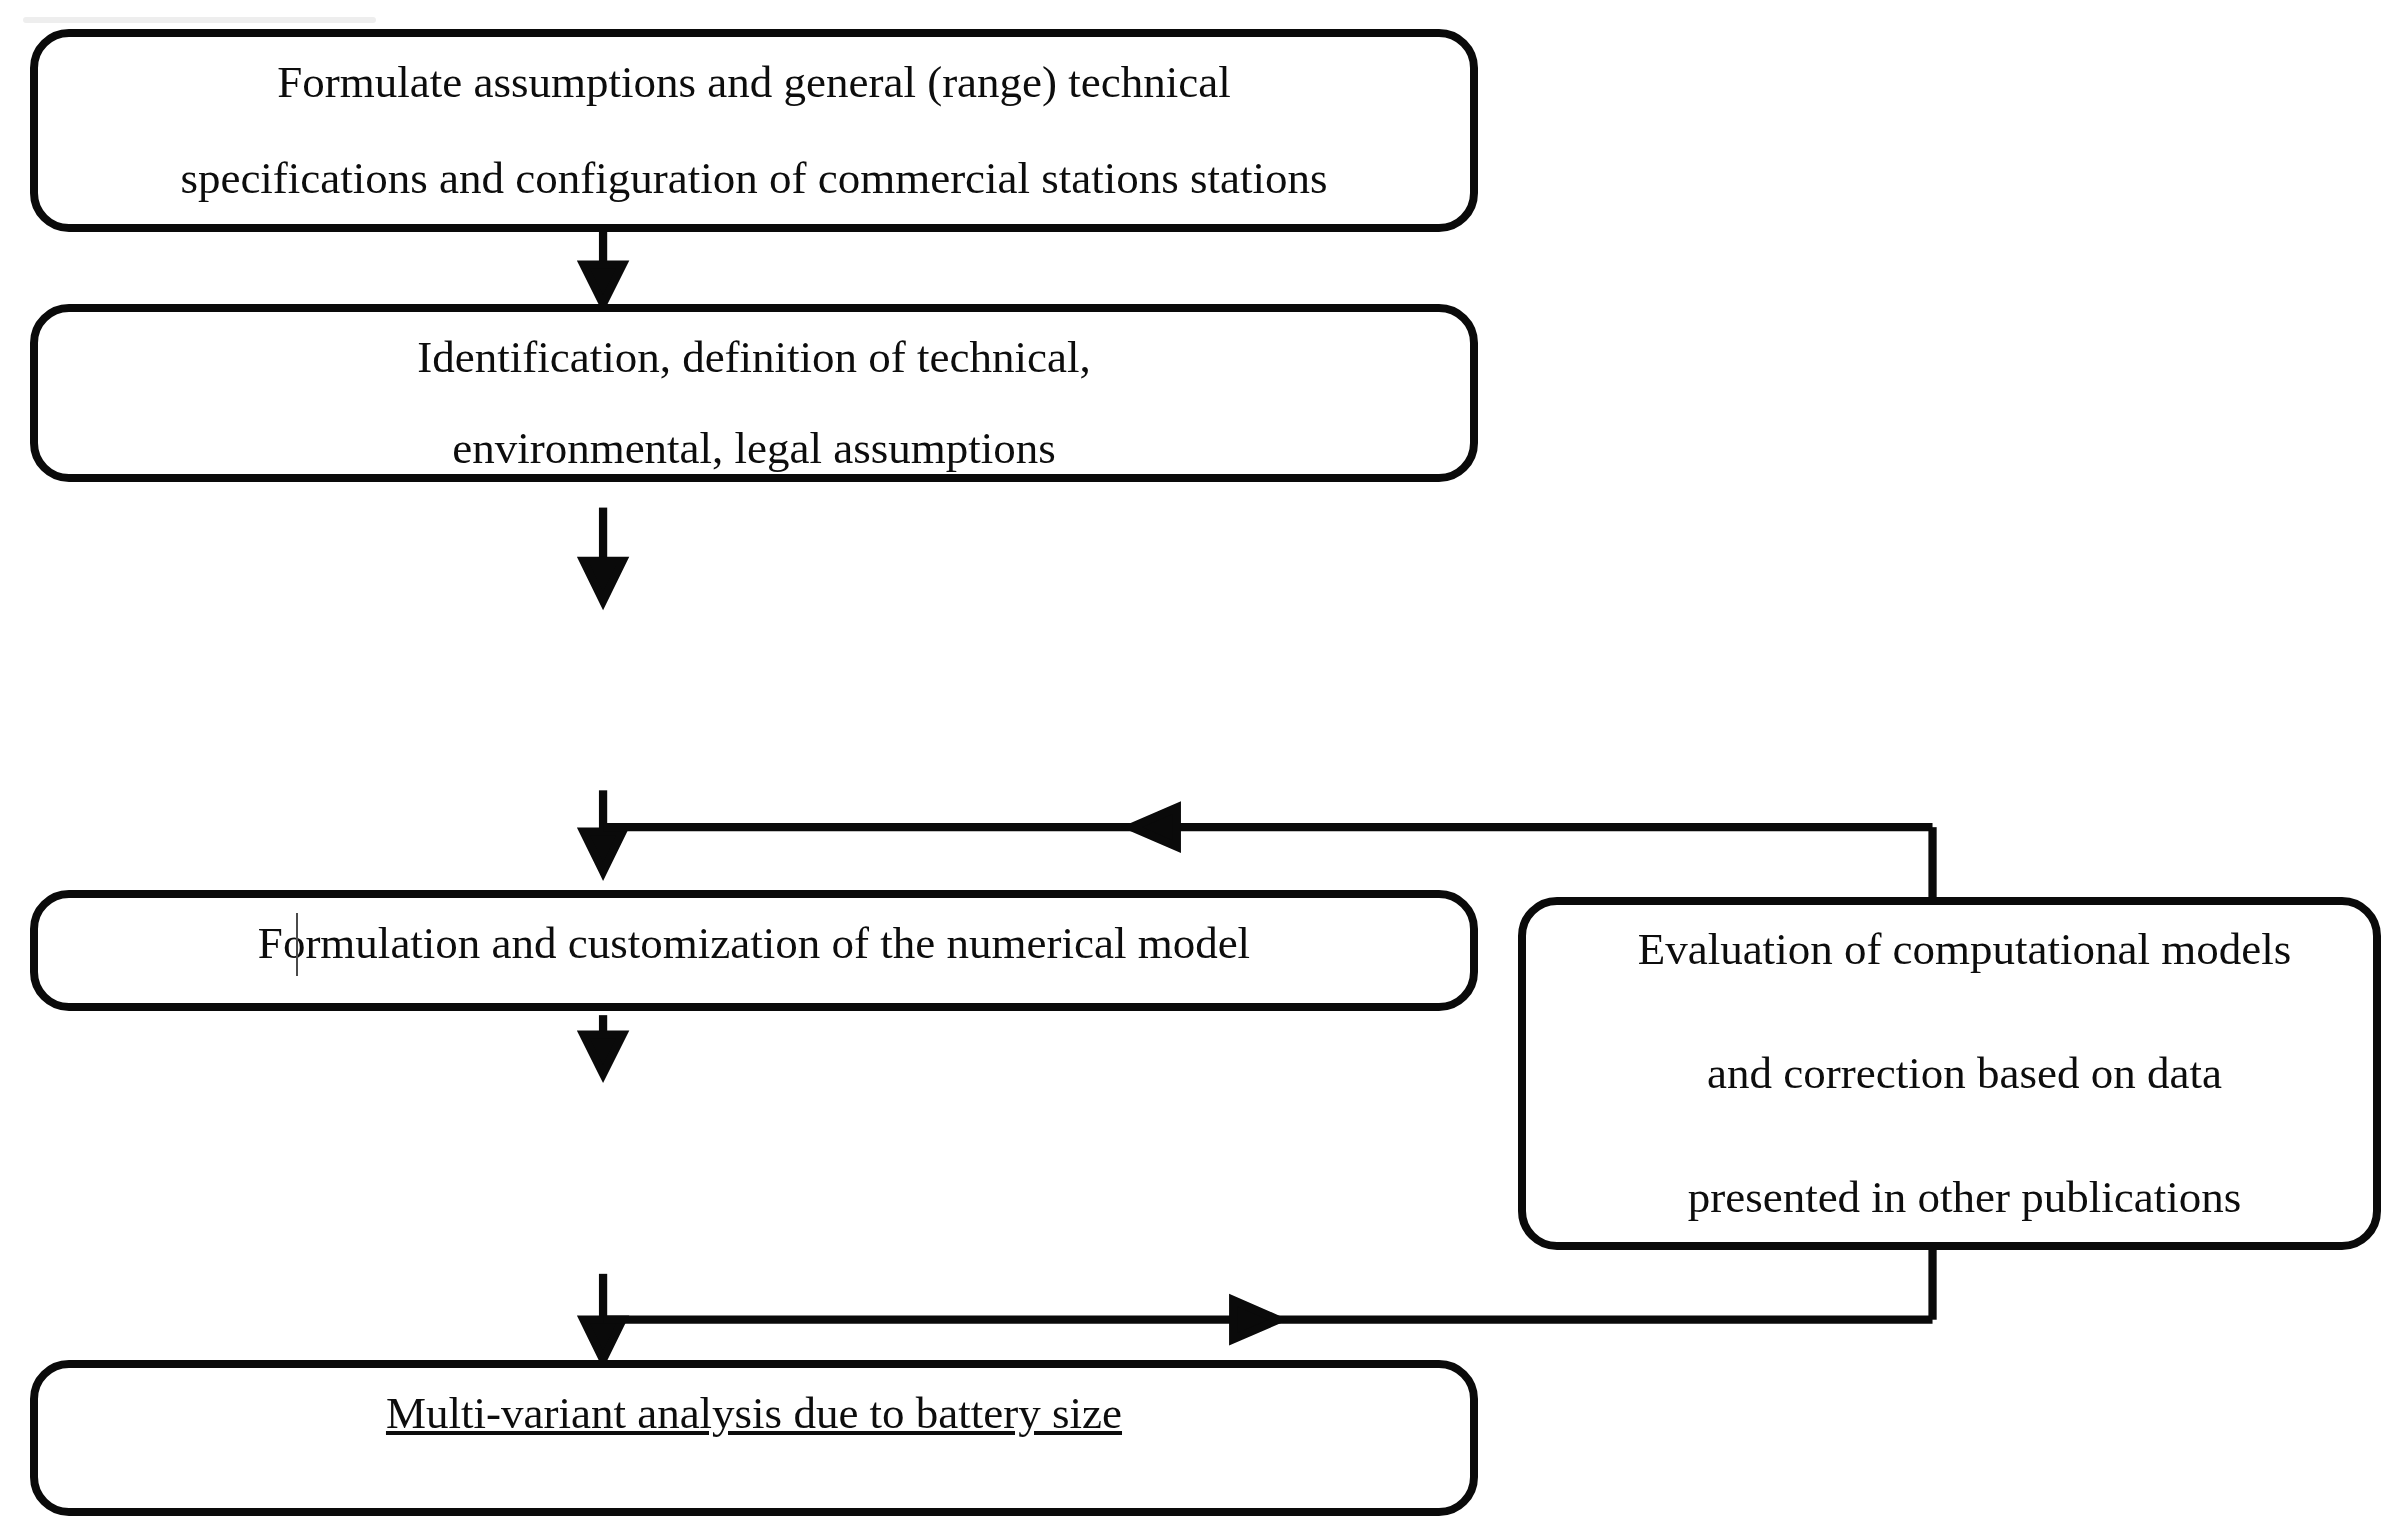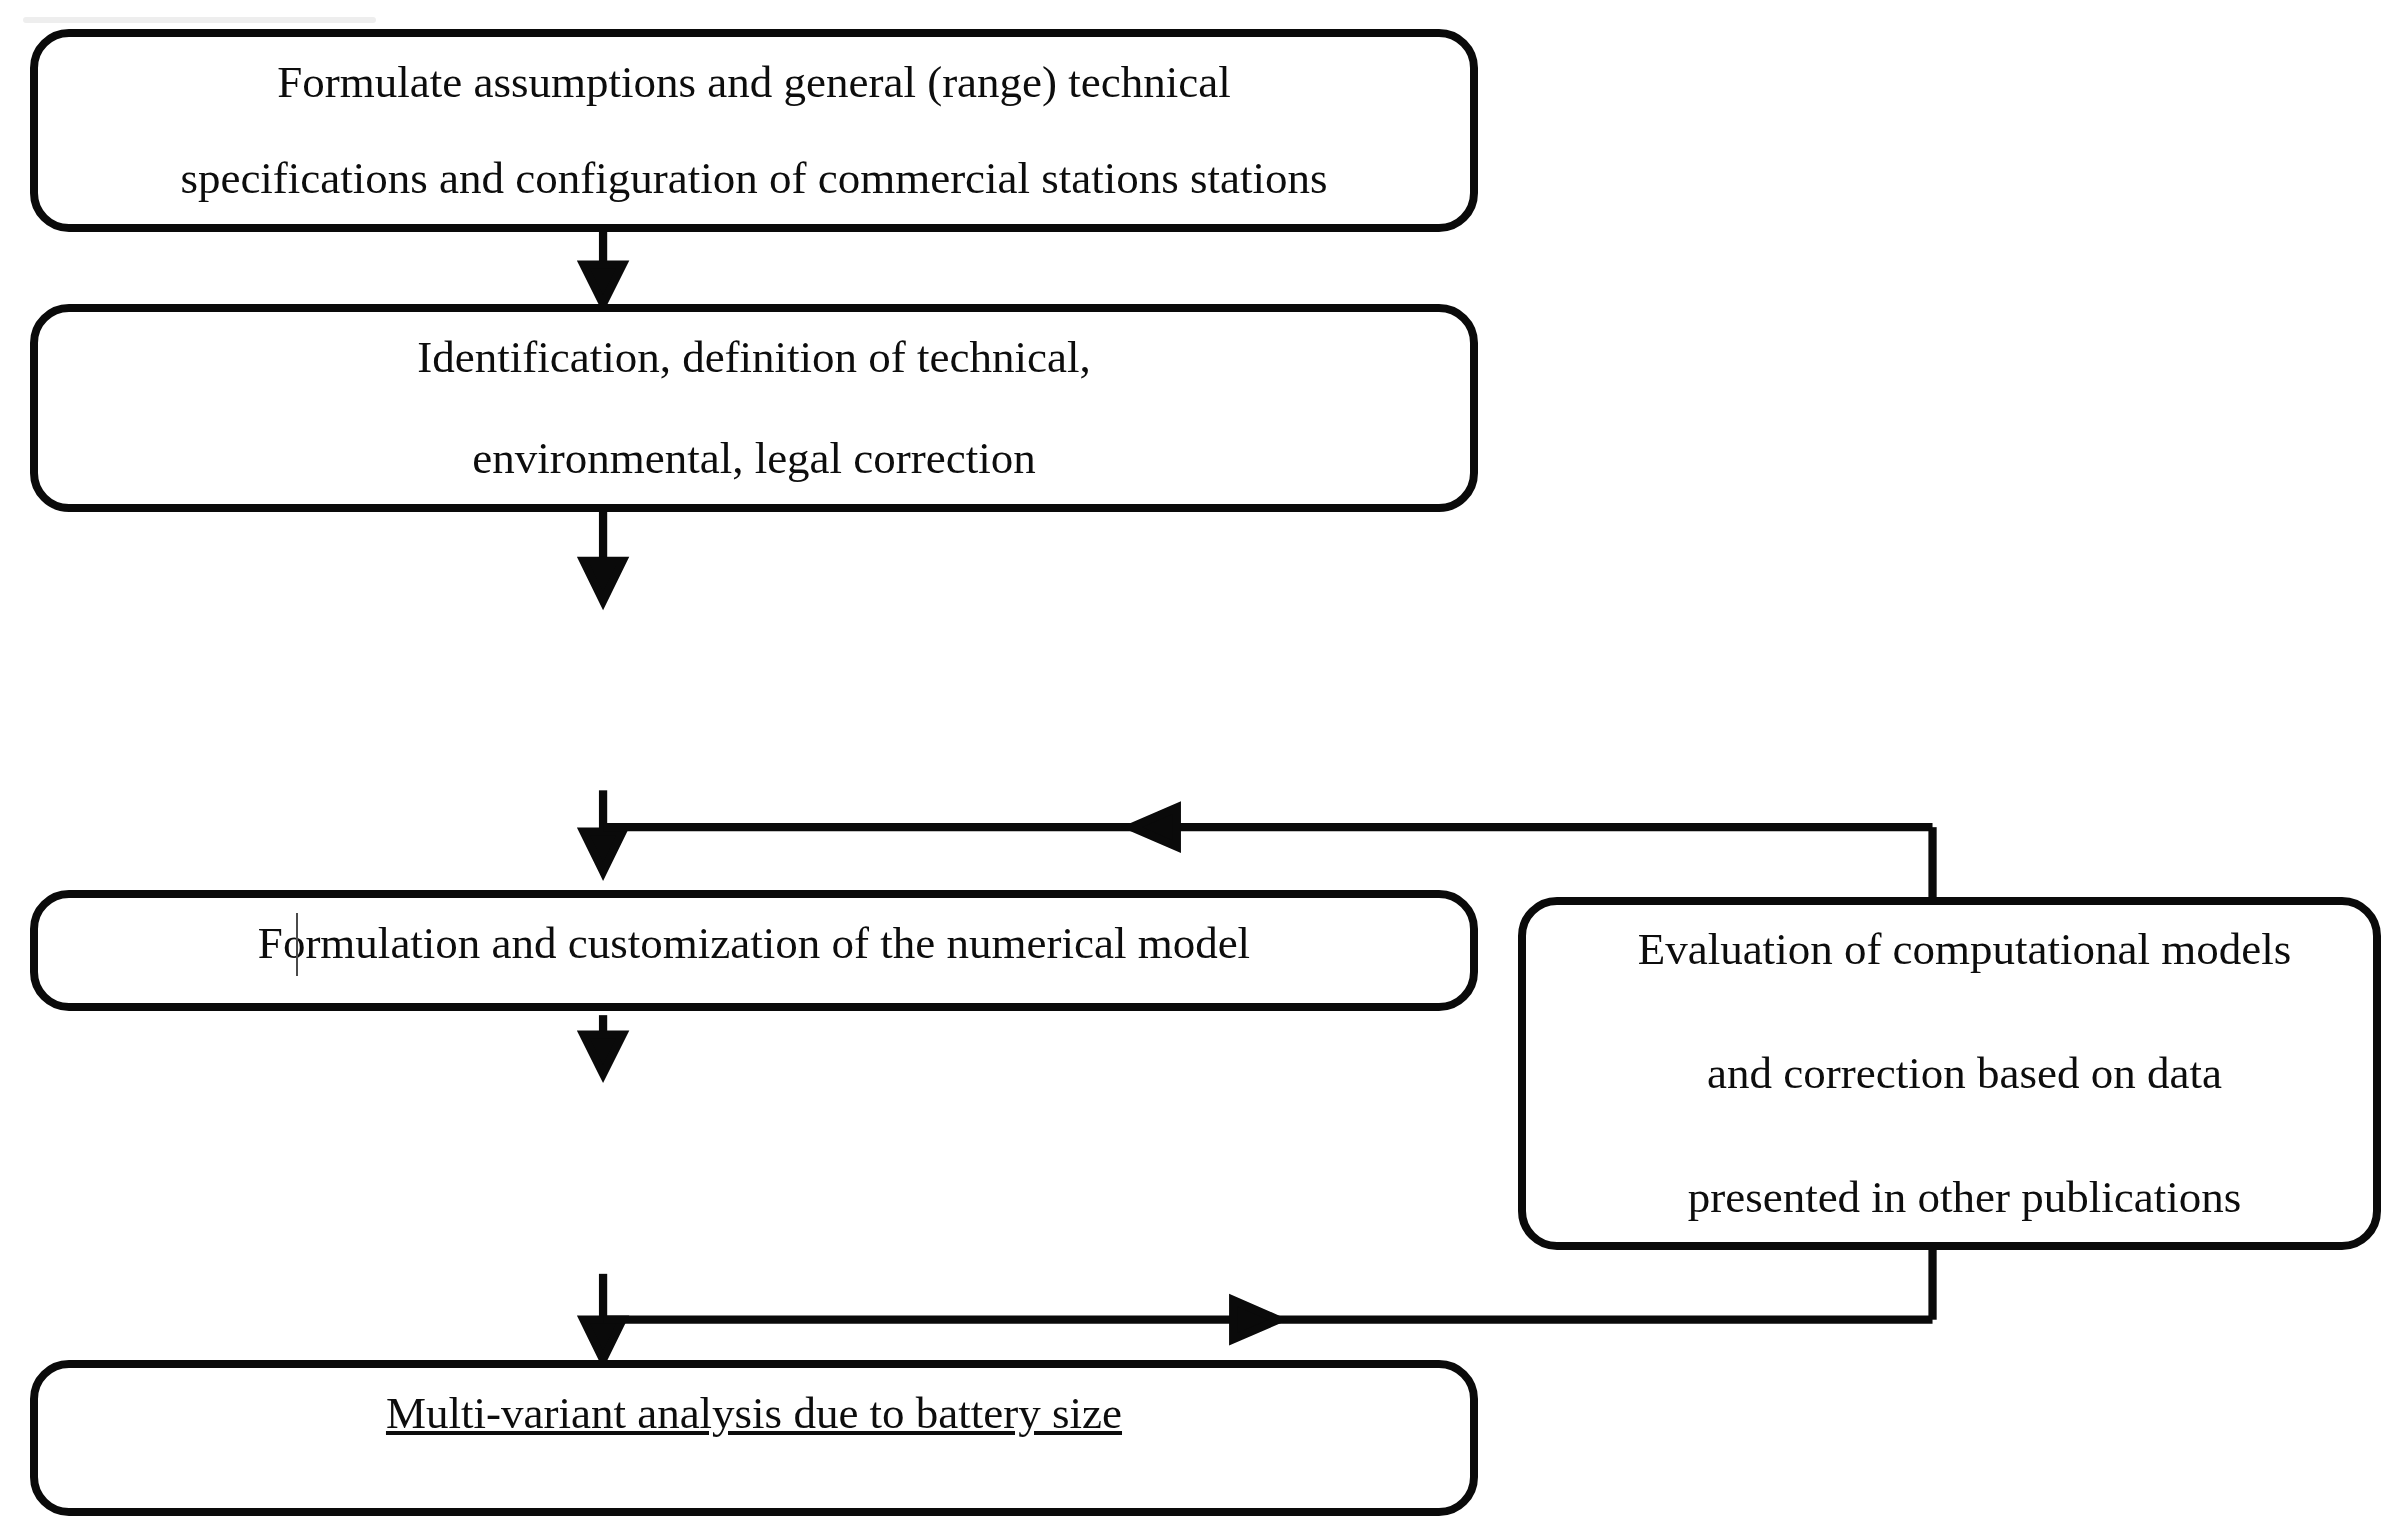--- a/index.html
+++ b/index.html
@@ -32,21 +32,21 @@
     z-index: 2;
   }
   .flow-box .line {
     display: block;
     white-space: nowrap;
   }
   
   .col-left { left: 30px; width: 1448px; }
 
   #box-1 { top: 29px;   height: 203px; }
-  #box-2 { top: 304px;  height: 208px; }
+  #box-2 { top: 304px;  height: 178px; }
   #box-3 { top: 601px;  height: 194px; }
   #box-4 { top: 872px; height: 121px; margin-top: 18px; }
   #box-5 { top: 1074px; height: 205px; }
   #box-6 { top: 1360px; height: 156px; text-decoration: underline; }
 
   #box-eval {
     left: 1518px;
     top: 897px;
     width: 863px;
     height: 353px;
@@ -117,21 +117,21 @@
     </g>
   </svg>
 
   <div class="flow-box col-left" id="box-1">
     <span class="line">Formulate assumptions and general (range) technical</span>
     <span class="line">specifications and configuration of commercial stations stations</span>
   </div>
 
   <div class="flow-box col-left" id="box-2">
     <span class="line">Identification, definition of technical,</span>
-    <span class="line">environmental, legal correction</span>
+    <span class="line">environmental, legal assumptions</span>
   </div>
 
 
   <div class="flow-box col-left" id="box-4">
     <span class="line">Formulation and customization of the numerical model</span>
   </div>
 
 
   <div class="flow-box col-left" id="box-6">
     <span class="line">Multi-variant analysis due to battery size</span>

